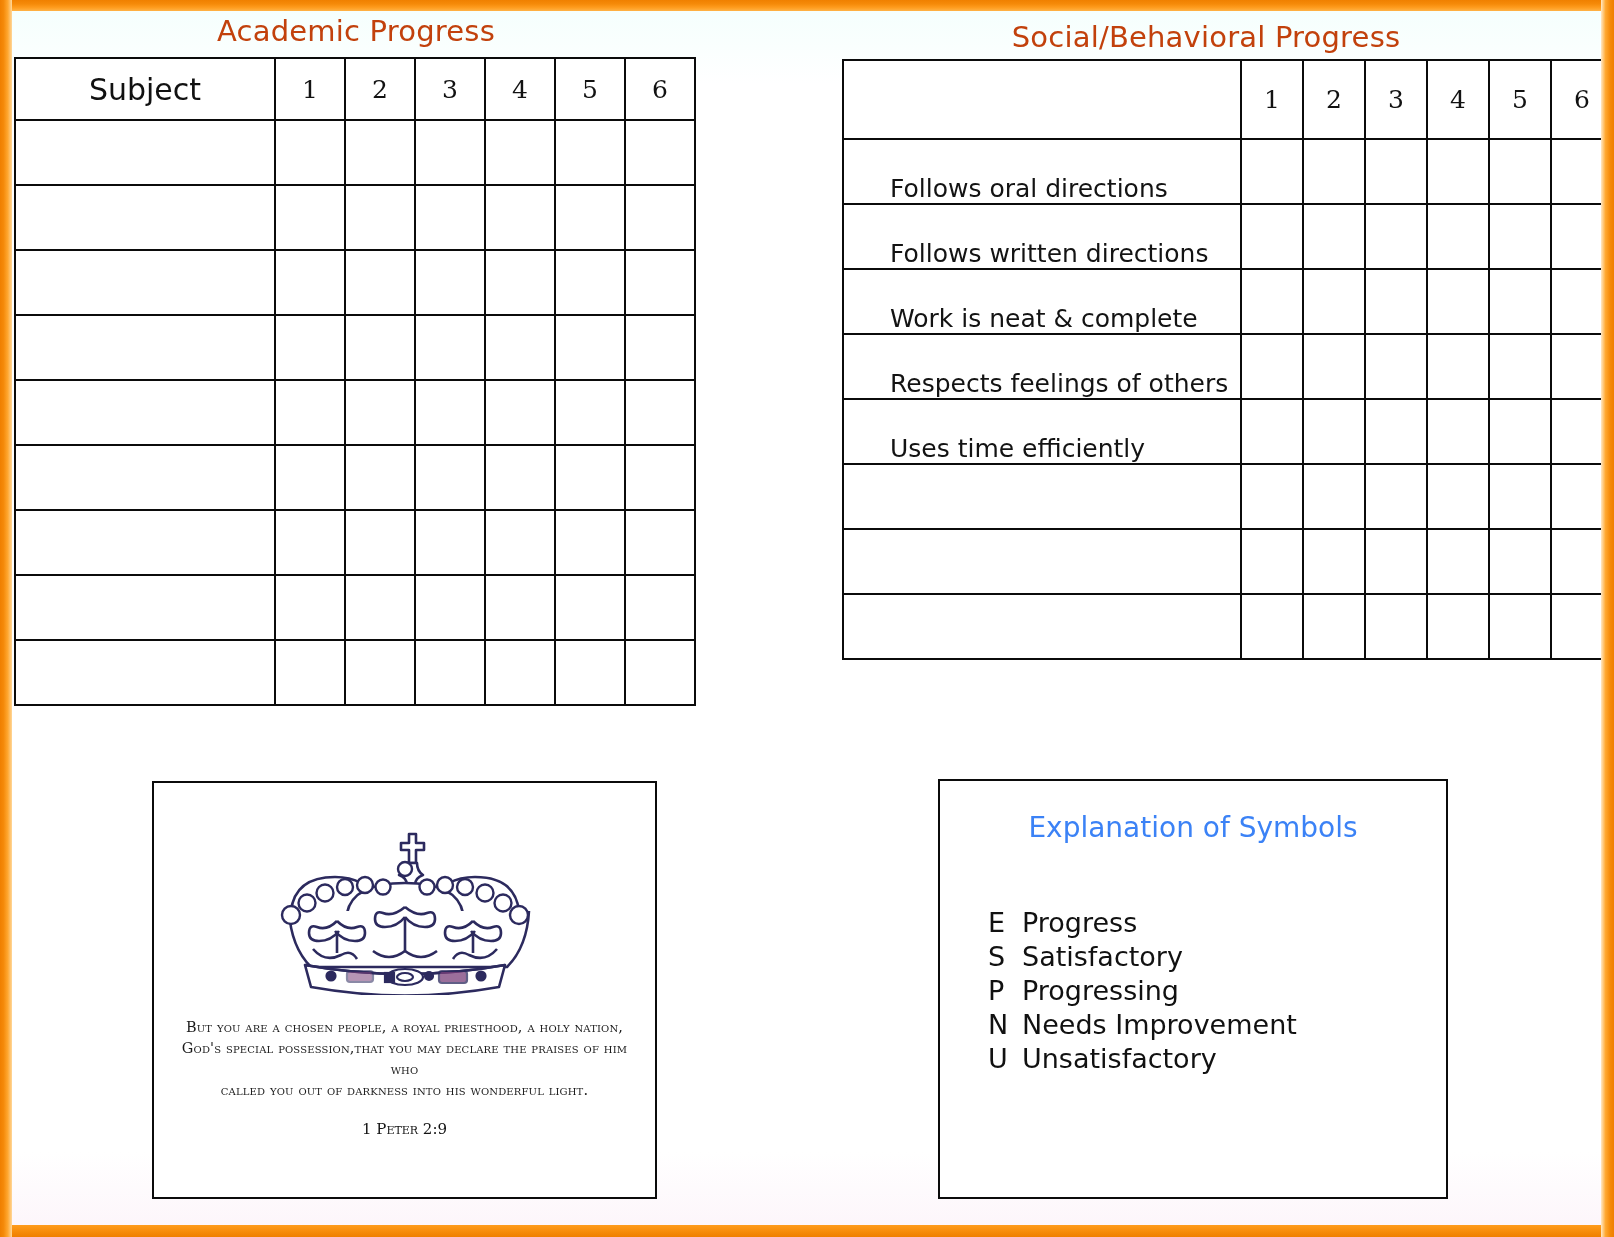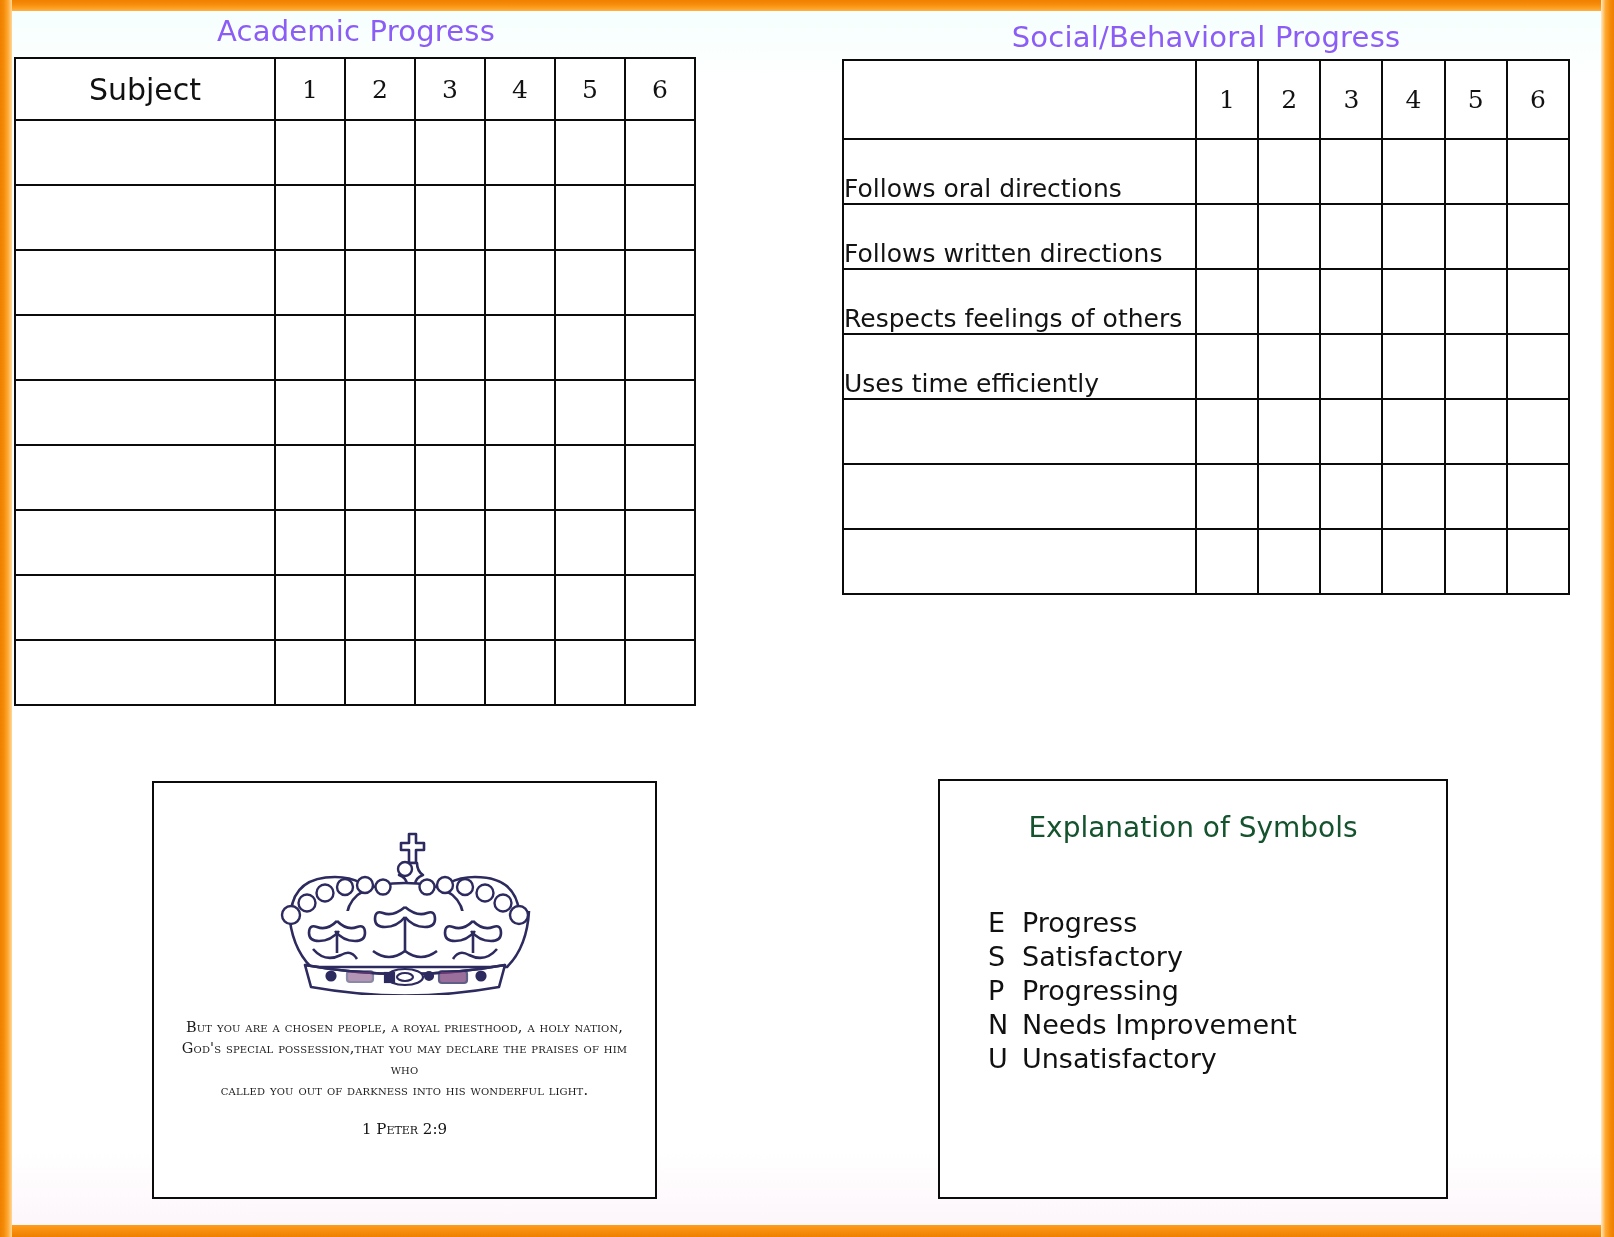--- a/index.html
+++ b/index.html
@@ -43,21 +43,21 @@
     top: 11px; left: 12px;
     width: 1589px; height: 1214px;
     background: linear-gradient(to bottom, #f5fffd 0%, #ffffff 6%, #ffffff 94%, #fdf6fb 100%);
     z-index: 0;
   }
 
   
   .section-title {
     position: absolute;
     font-size: 29px;
-    color: #8b5cf6;
+    color: #c2410c;
     letter-spacing: 0.2px;
     white-space: nowrap;
     z-index: 3;
   }
   #academic-title { left: 18px; top: 14px; width: 676px; text-align: center; }
   #social-title   { left: 842px; top: 20px; width: 728px; text-align: center; }
 
   
   .grid {
     position: absolute;
@@ -96,21 +96,21 @@
 
   
   #academic-table { left: 14px; top: 57px; width: 682px; }
   #academic-table .c-subject { width: 258px; }
   #academic-table .c-num     { width: 68px; }
   #academic-table tr.hdr td  { height: 60px; }
   #academic-table tr.body td { height: 63px; }
 
   
   #behavior-table { left: 842px; top: 59px; width: 728px; }
-  #behavior-table .c-label { width: 350px; }
+  #behavior-table .c-label { width: 350px; padding-left: 46px; }
   #behavior-table .c-num   { width: 60px; }
   #behavior-table tr.hdr td  { height: 77px; }
   #behavior-table tr.body td { height: 63px; }
 
   
   .panel {
     position: absolute;
     border: 2px solid #0b0b0b;
     background: #ffffff;
     box-sizing: border-box;
@@ -146,21 +146,21 @@
     font-variant: small-caps;
     font-weight: normal;
     font-size: 15px;
     color: #121212;
   }
 
   .symbols-title {
     margin-top: 30px;
     text-align: center;
     font-size: 28px;
-    color: #14532d;
+    color: #3b82f6;
   }
   .symbols-list {
     margin: 62px 0 0 48px;
   }
   .symbol-row {
     display: flex;
     align-items: baseline;
     font-size: 27px;
     color: #111111;
     line-height: 1.26;
@@ -296,20 +296,29 @@
           <td class="c-label row-label">Follows oral directions</td>
           <td class="c-num"></td>
           <td class="c-num"></td>
           <td class="c-num"></td>
           <td class="c-num"></td>
           <td class="c-num"></td>
           <td class="c-num"></td>
         </tr>
         <tr class="body">
           <td class="c-label row-label">Follows written directions</td>
+          <td class="c-num"></td>
+          <td class="c-num"></td>
+          <td class="c-num"></td>
+          <td class="c-num"></td>
+          <td class="c-num"></td>
+          <td class="c-num"></td>
+        </tr>
+        <tr class="body">
+          <td class="c-label row-label">Work is neat &amp; complete</td>
           <td class="c-num"></td>
           <td class="c-num"></td>
           <td class="c-num"></td>
           <td class="c-num"></td>
           <td class="c-num"></td>
           <td class="c-num"></td>
         </tr>
         <tr class="body">
           <td class="c-label row-label">Respects feelings of others</td>
           <td class="c-num"></td>

